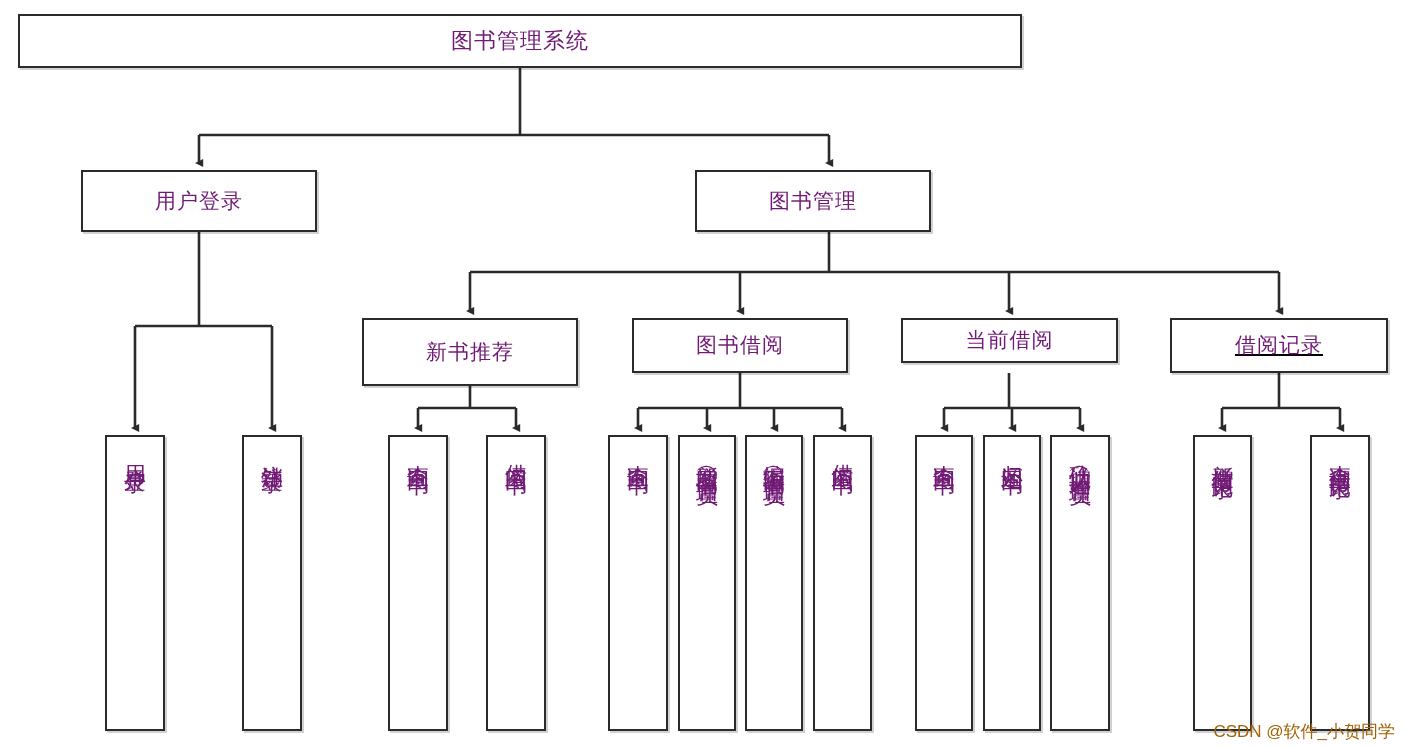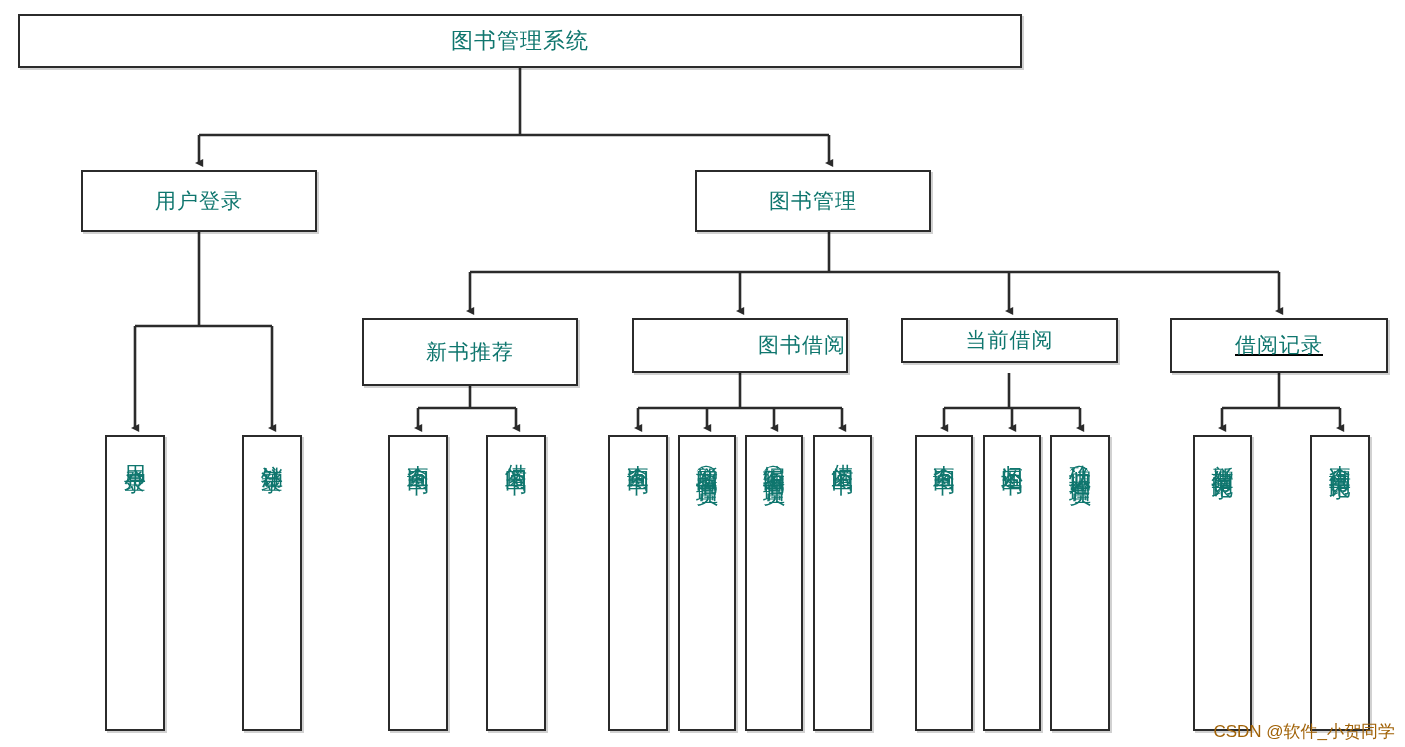--- a/index.html
+++ b/index.html
@@ -29,21 +29,21 @@
     box-sizing: border-box;
     background: #ffffff;
     border: 2px solid #2b2b2b;
     display: flex;
     align-items: center;
     justify-content: center;
     box-shadow: 2px 2px 0 rgba(0,0,0,0.18);
     z-index: 2;
   }
   .node-label {
-    color: #0f766e;
+    color: #701a75;
     line-height: 1.18;
     white-space: nowrap;
   }
   .node.horizontal .node-label {
     font-size: 21px;
     letter-spacing: 1px;
   }
   .node.root .node-label {
     font-size: 22px;
     letter-spacing: 1px;
@@ -134,21 +134,21 @@
   <div class="node horizontal" style="left: 81px; top: 170px; width: 236px; height: 62px;">
     <span class="node-label">用户登录</span>
   </div>
   <div class="node horizontal" style="left: 695px; top: 170px; width: 236px; height: 62px;">
     <span class="node-label">图书管理</span>
   </div>
 
   <div class="node horizontal" style="left: 362px; top: 318px; width: 216px; height: 68px;">
     <span class="node-label">新书推荐</span>
   </div>
-  <div class="node horizontal" style="left: 632px; top: 318px; width: 216px; height: 55px; justify-content: flex-end;">
+  <div class="node horizontal" style="left: 632px; top: 318px; width: 216px; height: 55px;">
     <span class="node-label">图书借阅</span>
   </div>
   <div class="node horizontal" style="left: 901px; top: 318px; width: 217px; height: 45px;">
     <span class="node-label">当前借阅</span>
   </div>
   <div class="node horizontal" style="left: 1170px; top: 318px; width: 218px; height: 55px; text-decoration: underline;">
     <span class="node-label">借阅记录</span>
   </div>
 
   <div class="node vertical" style="left: 105px; top: 435px; width: 60px; height: 296px;">

